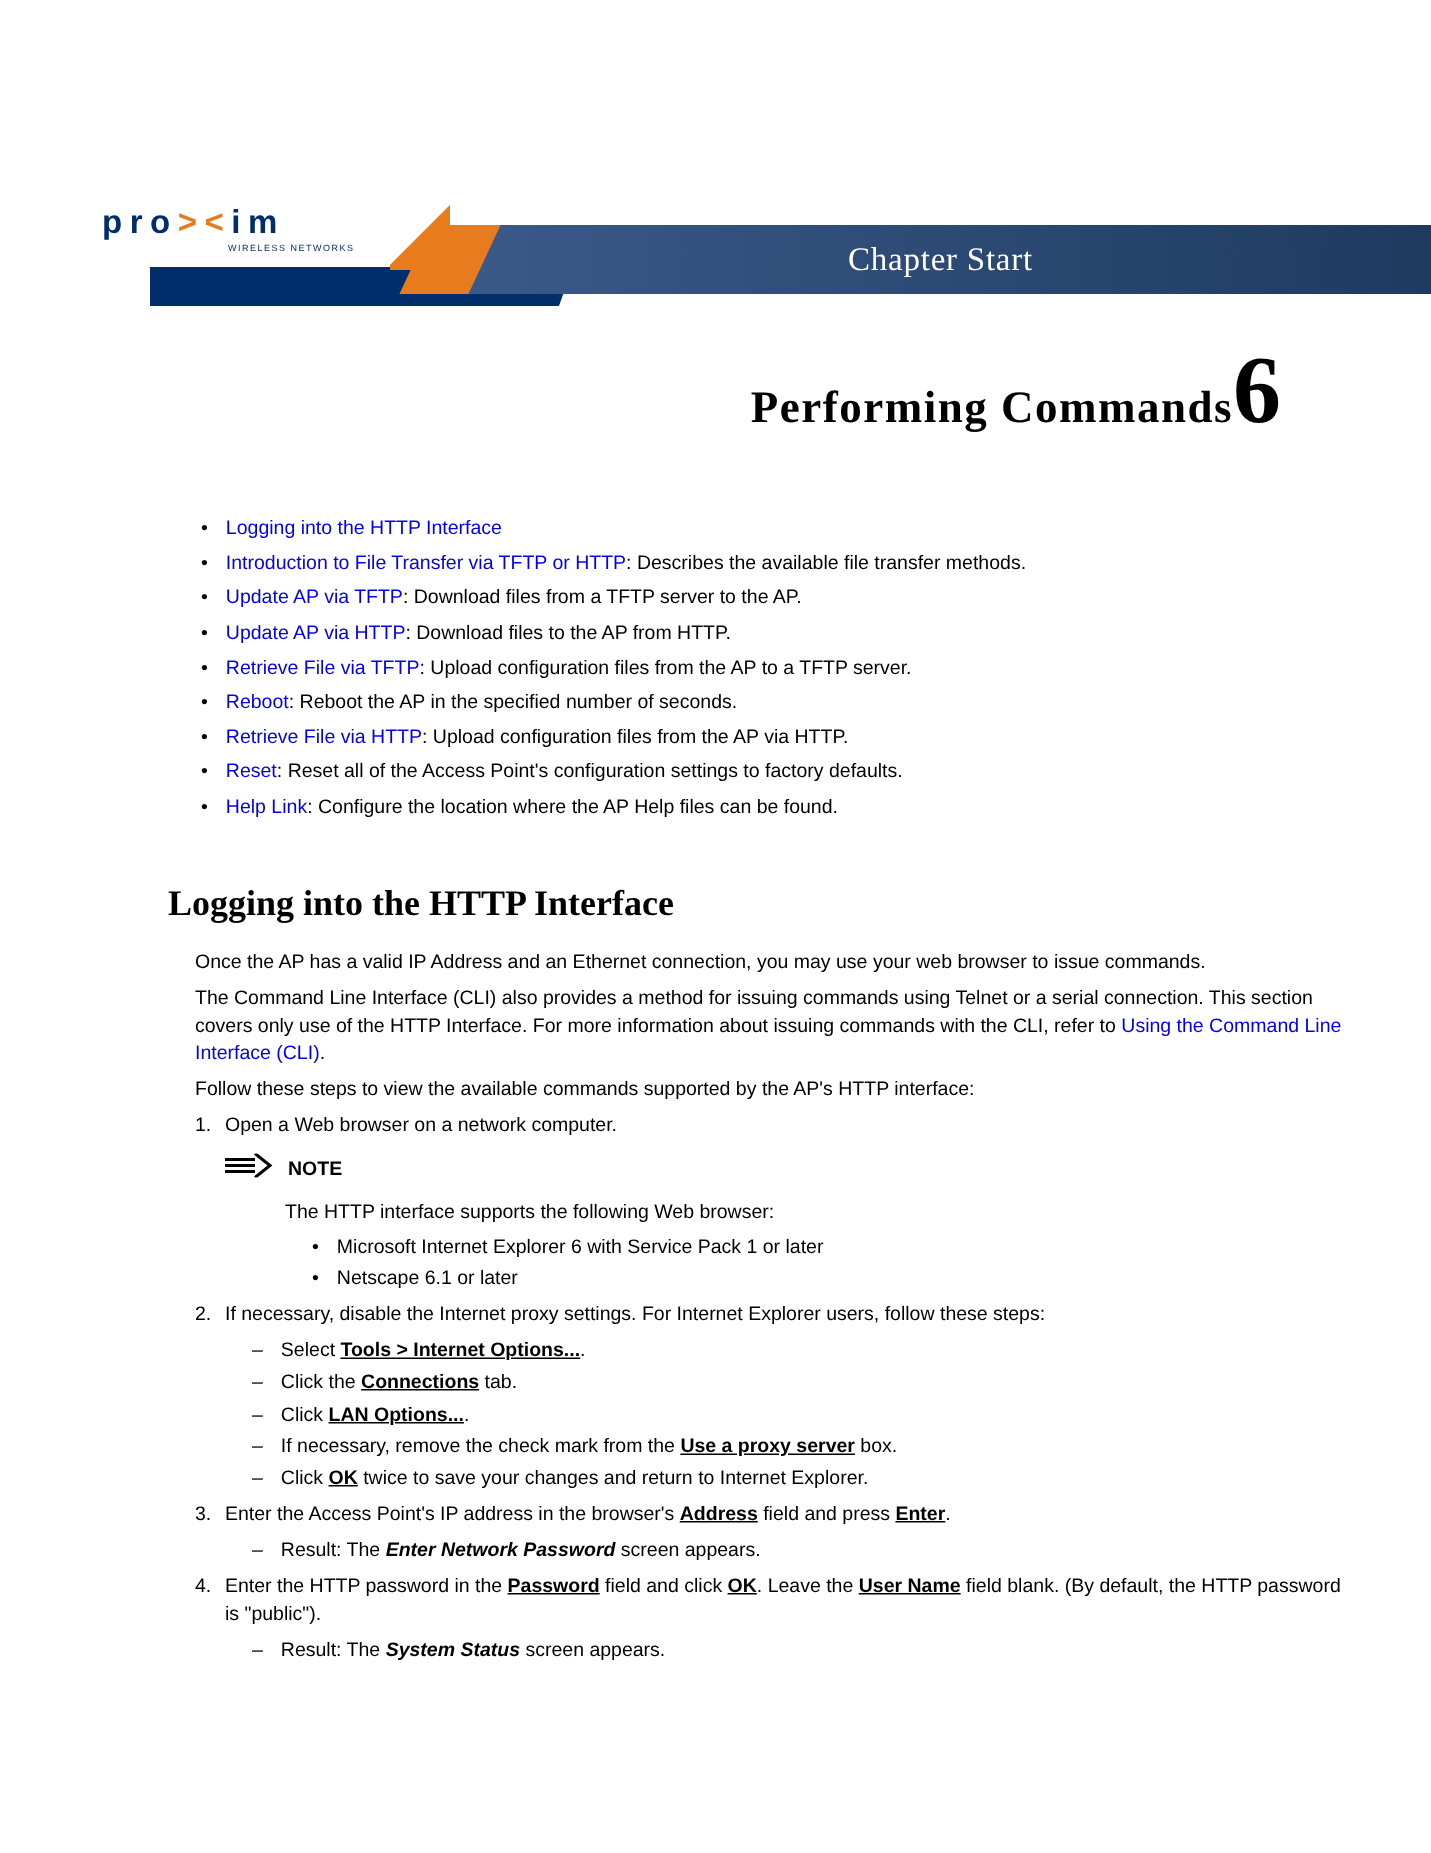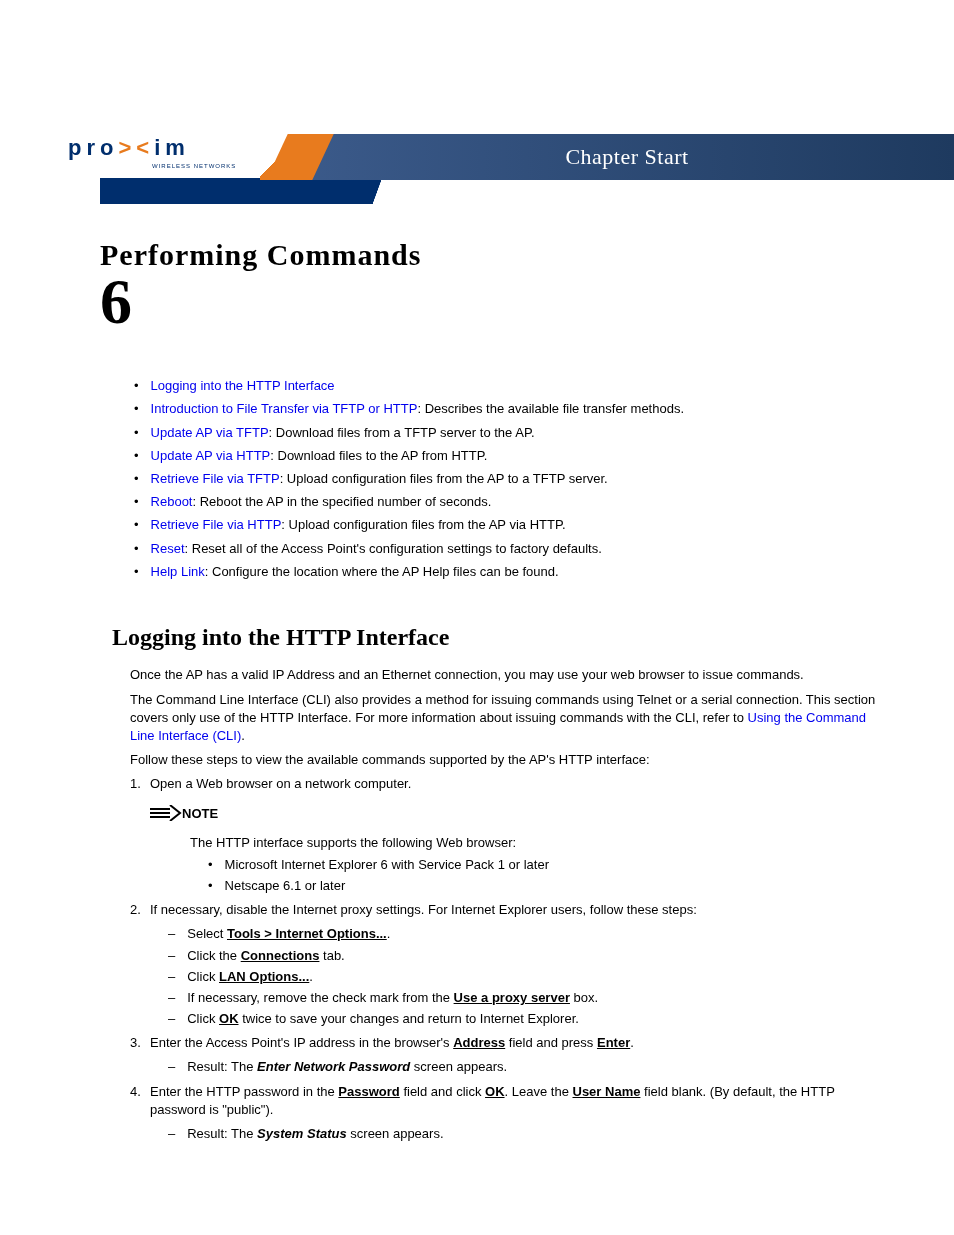--- a/index.html
+++ b/index.html
@@ -51,20 +51,21 @@
     background: linear-gradient(135deg, transparent 0%, transparent 49%, #e87b1e 50%);
   }
   .banner-navy {
     flex: 1;
     height: 46px;
     background: linear-gradient(90deg, #3b5a8a 0%, #1e3a5f 100%);
     position: relative;
     display: flex;
     align-items: center;
     justify-content: center;
+    margin-top: 16px;
   }
   .banner-navy::before {
     content: '';
     position: absolute;
     left: -23px;
     top: 0;
     width: 46px;
     height: 46px;
     background: #e87b1e;
     transform: skewX(-25deg);
@@ -93,51 +94,50 @@
   .navy-bar-tri {
     width: 20px;
     height: 26px;
     background: linear-gradient(110deg, #002e6d 0%, #002e6d 40%, transparent 42%);
   }
   .title-row {
     display: flex;
     justify-content: flex-end;
     align-items: baseline;
     padding: 30px 100px 0 100px;
-    flex-direction: column;
   }
   .chapter-title {
     font-family: "Times New Roman", Times, serif;
     font-size: 30px;
     font-weight: bold;
     letter-spacing: 1px;
   }
   .chapter-number {
     font-family: "Times New Roman", Times, serif;
     font-size: 64px;
     font-weight: bold;
     line-height: 0.8;
   }
-  .content { padding: 50px 76px 0 130px; }
+  .content { padding: 50px 48px 0 130px; }
   .toc-list { list-style: none; padding-left: 22px; }
   .toc-list li { margin-bottom: 5px; }
   .toc-list li::before { content: "•"; margin-left: -18px; margin-right: 12px; }
   .link { color: #0000ee; }
   .section-heading {
     font-family: "Times New Roman", Times, serif;
     font-size: 24px;
     font-weight: bold;
     margin: 40px 0 12px -18px;
   }
   .body-text { margin-bottom: 6px; }
   .num-list { list-style: none; }
   .num-list > li { display: flex; margin-bottom: 6px; }
   .num-list .num { width: 20px; flex-shrink: 0; }
   .num-list .txt { flex: 1; }
-  .note-row { display: flex; align-items: center; margin: 4px 0 6px 20px; }
+  .note-row { display: flex; align-items: center; margin: 4px 0 6px 20px; gap: 10px; }
   .note-icon { font-size: 20px; font-weight: bold; letter-spacing: -2px; }
   .note-label { font-weight: bold; font-size: 13px; }
   .note-body { margin-left: 60px; margin-bottom: 4px; }
   .sub-bullets { list-style: none; margin-left: 78px; }
   .sub-bullets li::before { content: "•"; margin-right: 12px; }
   .sub-bullets li { margin-bottom: 3px; }
   .dash-list { list-style: none; margin-left: 38px; }
   .dash-list li::before { content: "–"; margin-right: 12px; }
   .dash-list li { margin-bottom: 3px; }
   b, .bold { font-weight: bold; text-decoration: underline; }

